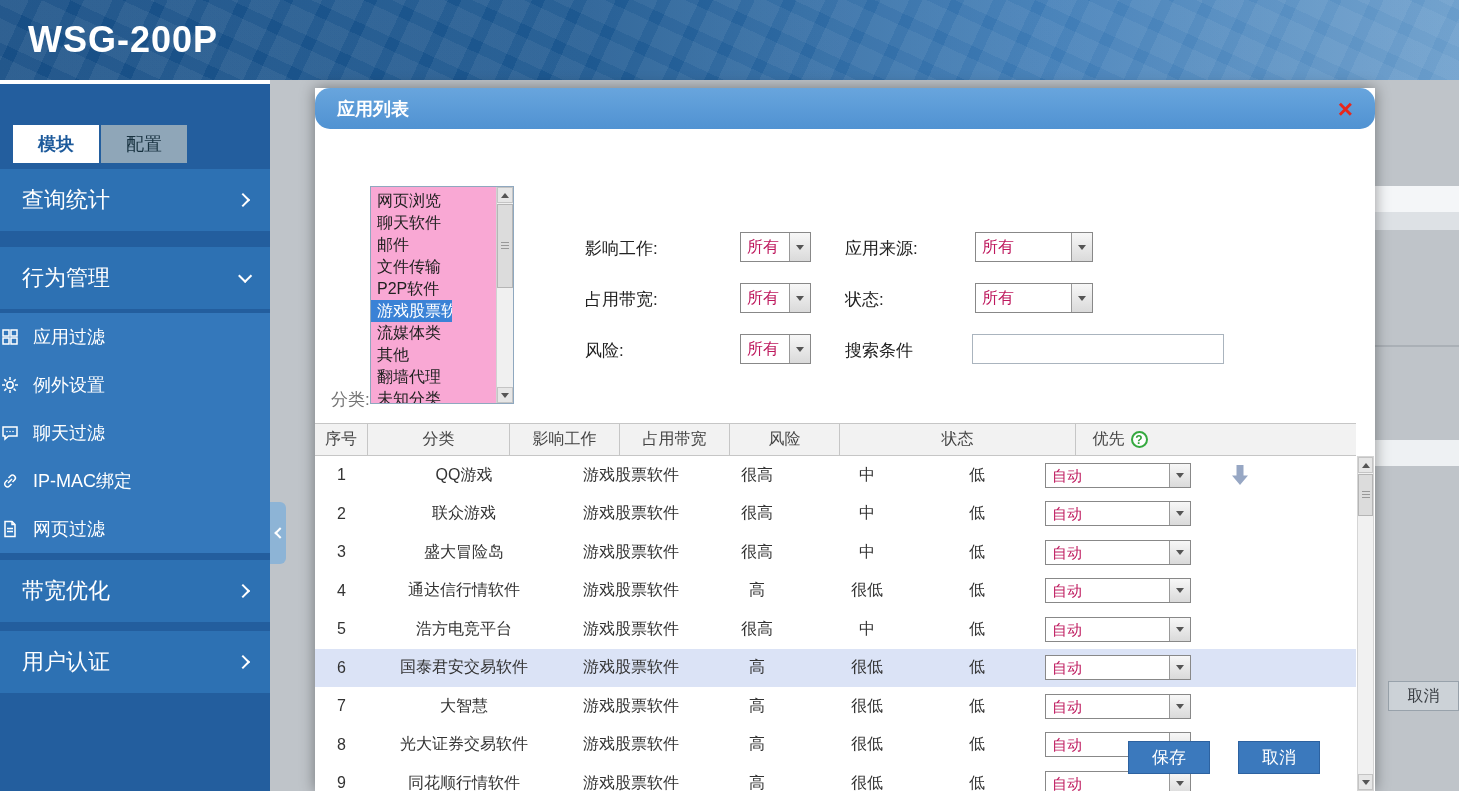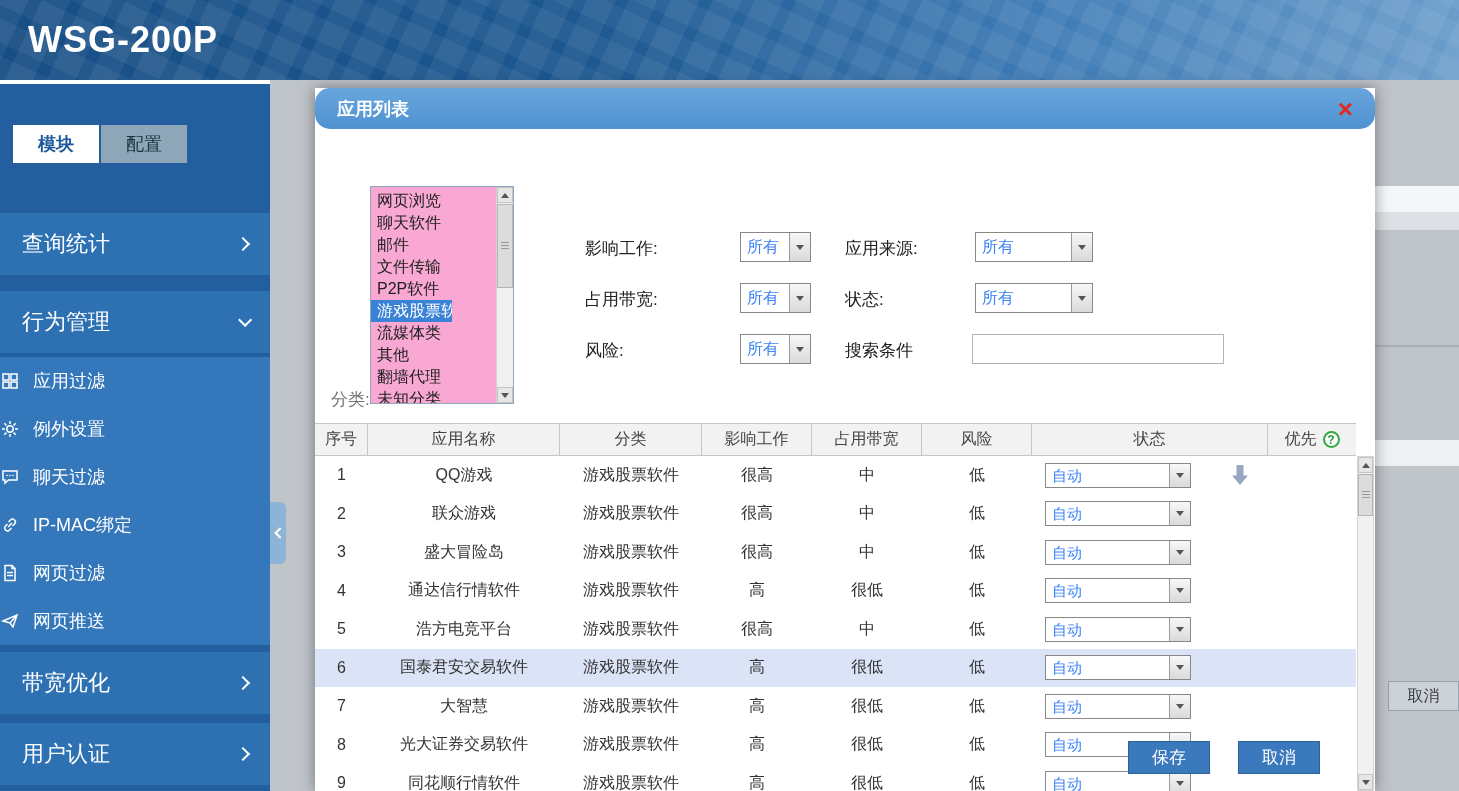--- a/index.html
+++ b/index.html
@@ -29,21 +29,21 @@
     display:flex; align-items:center; justify-content:center; }
 
   
   .sidebar { position:absolute; left:0; top:84px; width:270px; height:707px; background:#235e9e; z-index:4; }
   .tabs { position:absolute; left:13px; top:41px; display:flex; }
   .tab { width:86px; height:38px; line-height:38px; text-align:center; font-size:18px; cursor:pointer; }
   .tab.active { background:#fff; color:#1d5a9b; font-weight:bold; }
   .tab.inactive { background:#8fa6b8; color:#17313f; margin-left:2px; }
   .menu { position:absolute; left:0; top:85px; width:270px; }
   .side-main { height:62px; background:#2d71b3; color:#fff; font-size:22px;
-    display:flex; align-items:center; padding:0 22px; cursor:pointer;margin-top:44px; }
+    display:flex; align-items:center; padding:0 22px; cursor:pointer; }
   .side-main .chev { margin-left:auto; }
   .chev { width:10px; height:10px; border-right:2px solid #fff; border-bottom:2px solid #fff; display:inline-block; }
   .chev.right { transform:rotate(-45deg); }
   .chev.down  { transform:rotate(45deg) translateY(-3px); }
   .gap16 { margin-top:16px; } .gap4 { margin-top:4px; } .gap7 { margin-top:7px; } .gap9 { margin-top:9px; }
   .side-sub { height:48px; background:#3478bb; color:#fff; font-size:18px;
     display:flex; align-items:center; gap:13px; cursor:pointer; }
   .sicon { width:20px; height:20px; display:flex; align-items:center; justify-content:center; }
   .sicon svg { stroke:#fff; fill:none; stroke-width:1.5; }
   .collapse-handle { position:absolute; left:270px; top:502px; width:16px; height:62px;
@@ -73,21 +73,21 @@
   .sb-thumb { position:absolute; left:0; width:100%; background:#dcdcdc; border:1px solid #b5b5b5;
     display:flex; align-items:center; justify-content:center; cursor:grab; }
   .grip { width:8px; height:8px; background:repeating-linear-gradient(#999 0 1px, transparent 1px 3px); }
 
   .cat-label { position:absolute; left:16px; top:259px; font-size:17px; color:#737373; }
 
   
   .f-label { position:absolute; font-size:17px; color:#222; }
   .combo { display:flex; background:#fff; border:1px solid #888; cursor:pointer; }
   .combo.abs { position:absolute; }
-  .combo .val { flex:1; font-size:16px; padding:4px 0 0 6px; color:#3b82f6; overflow:hidden; white-space:nowrap; }
+  .combo .val { flex:1; font-size:16px; padding:4px 0 0 6px; color:#be185d; overflow:hidden; white-space:nowrap; }
   .combo .cbtn { width:21px; background:linear-gradient(#f7f7f7,#dadada); border-left:1px solid #999;
     display:flex; align-items:center; justify-content:center; flex:none; }
   .search-input { position:absolute; left:657px; top:205px; width:252px; height:30px;
     border:1px solid #aab4be; font-size:16px; padding:0 6px; outline:none; }
 
   
   .tbl { position:absolute; left:0; top:294px; width:1041px; }
   .thead { display:flex; height:33px; background:#f2f2f2; border-top:1px solid #c6c6c6; border-bottom:1px solid #c6c6c6; }
   .cell { display:flex; align-items:center; justify-content:center; font-size:16px; color:#333; }
   .thead .cell { height:100%; border-right:1px solid #c6c6c6; color:#444; gap:6px; }
@@ -187,28 +187,20 @@
       </div>
       <div class="side-sub">
         <span class="sicon">
           <svg width="18" height="18" viewBox="0 0 18 18">
               <path d="M4 1.5h7l3 3v12H4z"></path>
               <path d="M11 1.5v3h3M6 8.5h6M6 11.5h6"></path>
             </svg>
         </span>
         <span>网页过滤</span>
       </div>
-      <div class="side-sub">
-        <span class="sicon">
-          <svg width="18" height="18" viewBox="0 0 18 18">
-              <path d="M2 9l14-6-4 12-3-4zM9 11l7-8"></path>
-            </svg>
-        </span>
-        <span>网页推送</span>
-      </div>
       <div class="side-main gap7">
         <span>带宽优化</span>
         <span class="chev right"></span>
       </div>
       <div class="side-main gap9">
         <span>用户认证</span>
         <span class="chev right"></span>
       </div>
     </div>
   </div>
@@ -288,23 +280,20 @@
           </span>
       </div>
       <div class="f-label" style="left:530px;top:210px">搜索条件</div>
       <input class="search-input" type="text" value="" style="">
 
       <div class="tbl">
         <div class="thead">
             <div class="cell c0">
               <span>序号</span>
             </div>
-            <div class="cell c1">
-              <span>应用名称</span>
-            </div>
             <div class="cell c2">
               <span>分类</span>
             </div>
             <div class="cell c3">
               <span>影响工作</span>
             </div>
             <div class="cell c4">
               <span>占用带宽</span>
             </div>
             <div class="cell c5">

